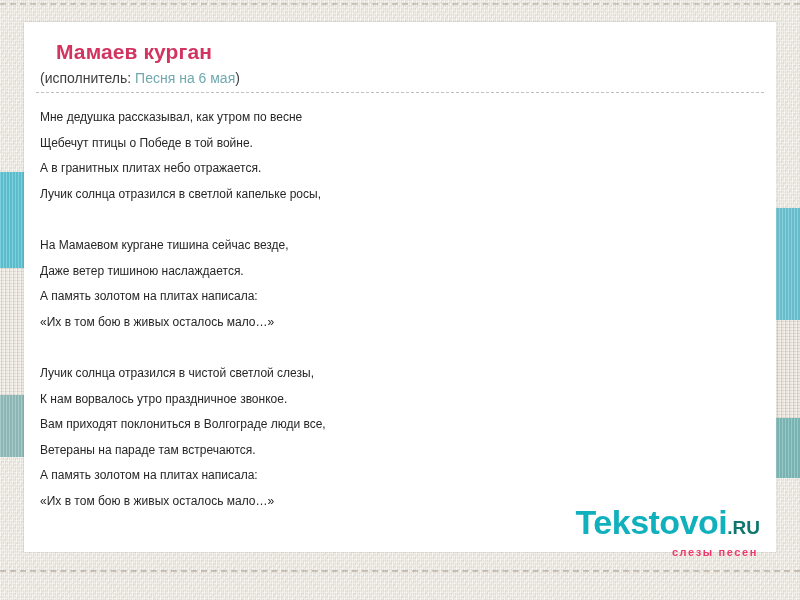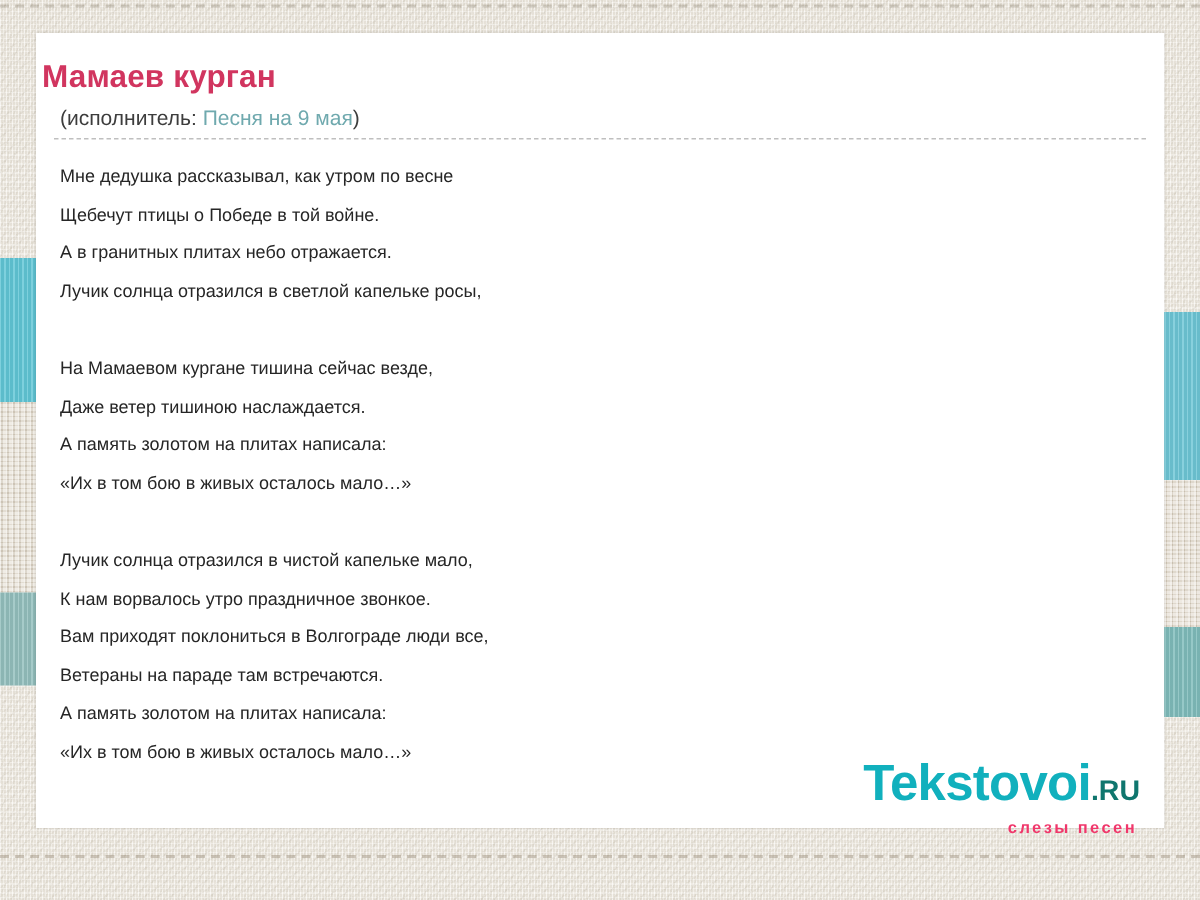--- a/index.html
+++ b/index.html
@@ -96,21 +96,21 @@
     width: 752px;
     height: 530px;
     background: #ffffff;
     box-shadow: 0 0 0 1px rgba(0,0,0,0.05);
     box-sizing: border-box;
     overflow: hidden;
   }
 
   #song-title {
     position: absolute;
-    left: 4px;
+    left: 32px;
     top: 18px;
     font-size: 21px;
     font-weight: bold;
     color: #d1355f;
     letter-spacing: .1px;
     white-space: nowrap;
   }
 
   #artist-line {
     position: absolute;
@@ -203,40 +203,40 @@
     <div class="band band-right" style="top: 418px; height: 60px; background: rgb(127, 188, 187);">
       <div class="band-inner"></div>
     </div>
   </div>
 
 <div id="lyrics-card">
 
   <div id="song-title">Мамаев курган</div>
 
   <div id="artist-line">
-    <span>(исполнитель: </span><a id="artist-link" href="#">Песня на 9 мая</a><span>)</span>
+    <span>(исполнитель: </span><a id="artist-link" href="#">Песня на 6 мая</a><span>)</span>
   </div>
 
   <div id="title-separator"></div>
 
   <div id="lyrics-body">
       <div class="stanza">
         <div class="lyric-line">Мне дедушка рассказывал, как утром по весне</div>
         <div class="lyric-line">Щебечут птицы о Победе в той войне.</div>
         <div class="lyric-line">А в гранитных плитах небо отражается.</div>
         <div class="lyric-line">Лучик солнца отразился в светлой капельке росы,</div>
       </div>
       <div class="stanza">
         <div class="lyric-line">На Мамаевом кургане тишина сейчас везде,</div>
         <div class="lyric-line">Даже ветер тишиною наслаждается.</div>
         <div class="lyric-line">А память золотом на плитах написала:</div>
         <div class="lyric-line">«Их в том бою в живых осталось мало…»</div>
       </div>
       <div class="stanza">
-        <div class="lyric-line">Лучик солнца отразился в чистой капельке мало,</div>
+        <div class="lyric-line">Лучик солнца отразился в чистой светлой слезы,</div>
         <div class="lyric-line">К нам ворвалось утро праздничное звонкое.</div>
         <div class="lyric-line">Вам приходят поклониться в Волгограде люди все,</div>
         <div class="lyric-line">Ветераны на параде там встречаются.</div>
         <div class="lyric-line">А память золотом на плитах написала:</div>
         <div class="lyric-line">«Их в том бою в живых осталось мало…»</div>
       </div>
     </div>
 
 </div>
 

